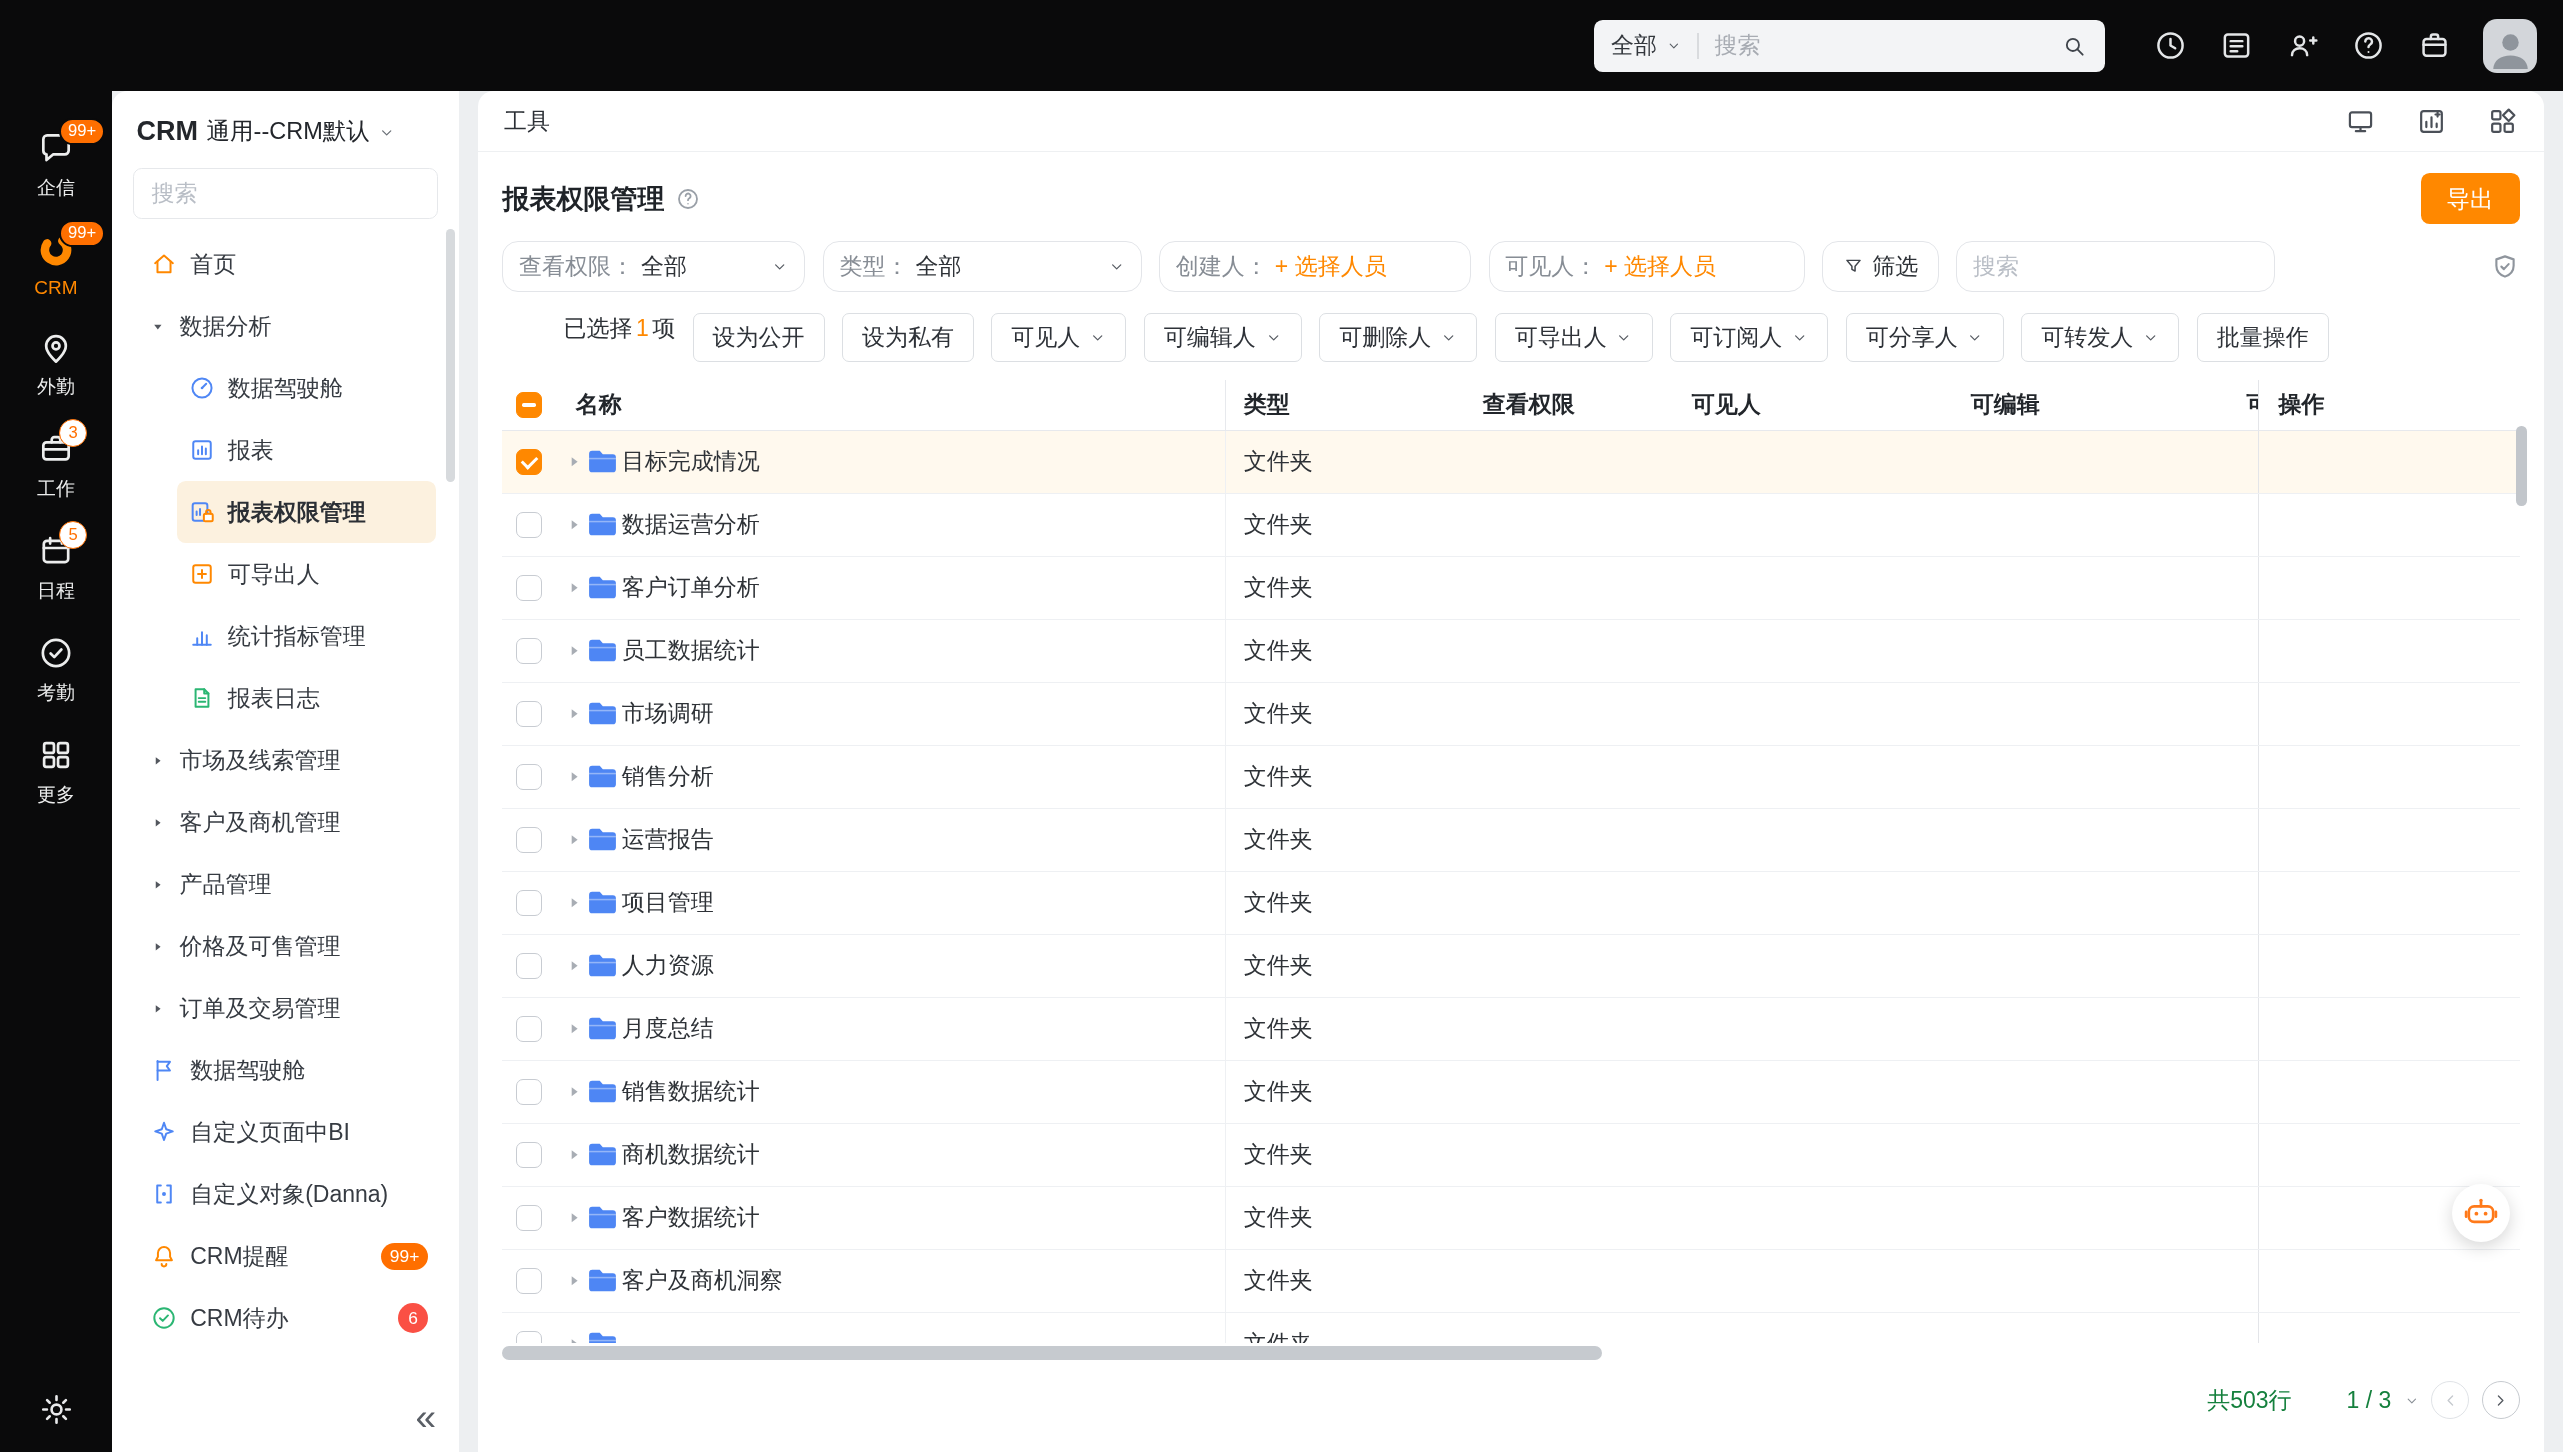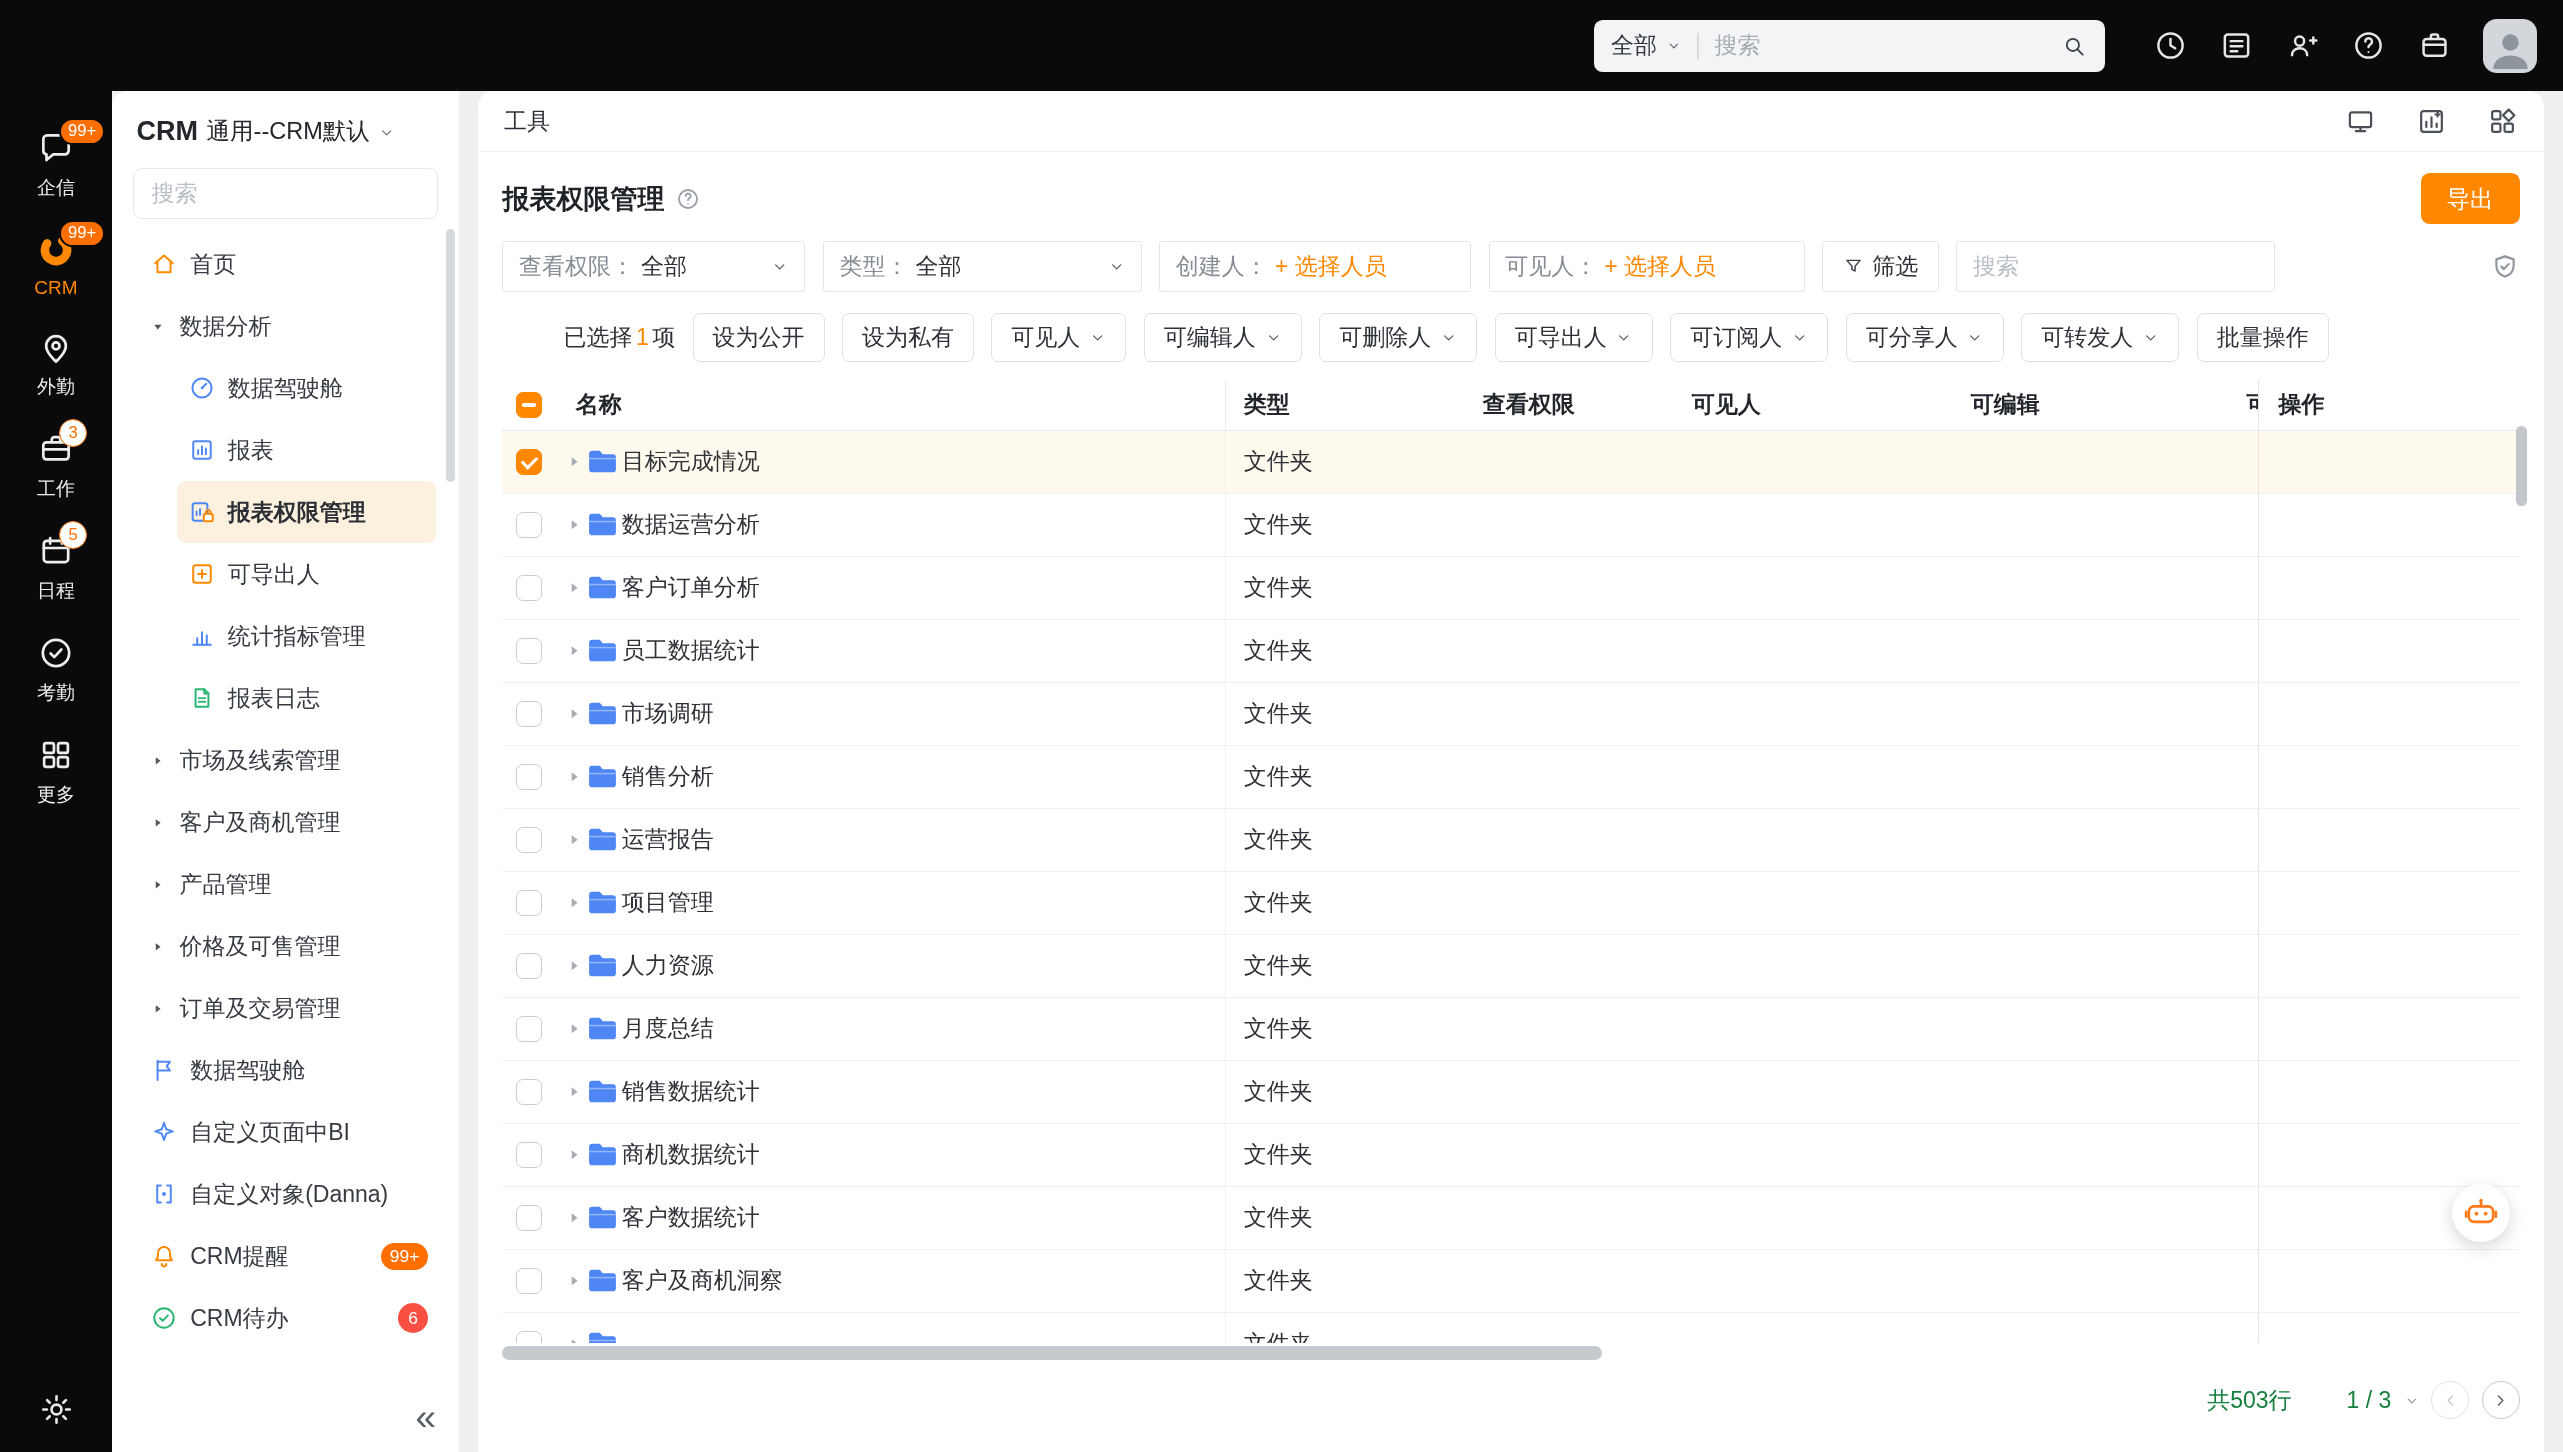--- a/index.html
+++ b/index.html
@@ -54,31 +54,31 @@
 .maincard{position:absolute;top:91px;left:478px;right:19px;bottom:0;background:#fff;border-radius:15.7px 15.7px 0 0;overflow:hidden;z-index:2}
 .tools{height:61px;display:flex;align-items:center;padding:0 26px;border-bottom:1.7px solid #eef0f2;color:#2b2f35}
 .tools-icons{margin-left:auto;display:flex;gap:40px;color:#4b5058}
 .tools-icons .icn{width:31px;height:31px}
 .content{position:relative;padding:0 24.4px}
 .title-row{margin-top:21px;height:51px;display:flex;align-items:center;gap:10.5px}
 .page-title{font-size:27px;font-weight:700;color:#1f2328}
 .qicon{width:26px;height:26px;color:#9aa0a8}
 .export-btn{margin-left:auto;height:51px;padding:0 26px;background:#ff8800;color:#fff;border:none;border-radius:8.7px;display:flex;align-items:center;font-size:23.5px;font-family:inherit}
 .filters{margin-top:17.4px;display:flex;align-items:center;gap:17.4px}
-.fctrl{height:51px;border:1.7px solid #e3e5e9;border-radius:3px;background:#fff;display:flex;align-items:center;padding:0 15.7px;gap:7px}
+.fctrl{height:51px;border:1.7px solid #e3e5e9;border-radius:16px;background:#fff;display:flex;align-items:center;padding:0 15.7px;gap:7px}
 .flabel{color:#878d95}
 .fvalue{color:#2e3237}
 .faction{color:#ff8800}
 .fcaret{margin-left:auto;width:17.4px;height:17.4px;color:#565b62}
 .f-w1{width:303px}.f-w2{width:319px}.f-w3{width:312px}.f-w4{width:316px}
 .fbtn{width:117px;justify-content:center;gap:8.7px;color:#2e3237}
 .fbtn .icn{width:21px;height:21px;color:#3f444b}
 .fsearch{width:319px;color:#b9bec6}
 .fshield{margin-left:auto;width:30px;height:30px;color:#8f959d}
-.actions{margin-top:21px;display:flex;align-items:center;gap:17.4px}
+.actions{margin-top:21px;display:flex;align-items:flex-start;gap:17.4px}
 .sel-info{margin-left:61px;white-space:nowrap}
 .sel-count{color:#ff8800;padding:0 3.5px}
 .abtn{height:49px;border:1.7px solid #dcdfe3;border-radius:7px;background:#fff;display:flex;align-items:center;gap:8.7px;padding:0 19px;color:#2e3238;font-size:23px;font-family:inherit}
 .abtn .icn{width:17.4px;height:17.4px;color:#565b62}
 .table{margin-top:17.4px;position:relative}
 .thead{display:flex;align-items:center;height:51px;font-weight:700;color:#22262b;border-bottom:1.7px solid #e7e9ed}
 .trow{display:flex;align-items:center;height:63px;border-bottom:1.7px solid #eef0f3}
 .trow.selected{background:#fff9ee}
 .tbody{height:912px;overflow:hidden}
 .c-check{width:56px;padding-left:14px;display:flex;align-items:center;height:100%}

